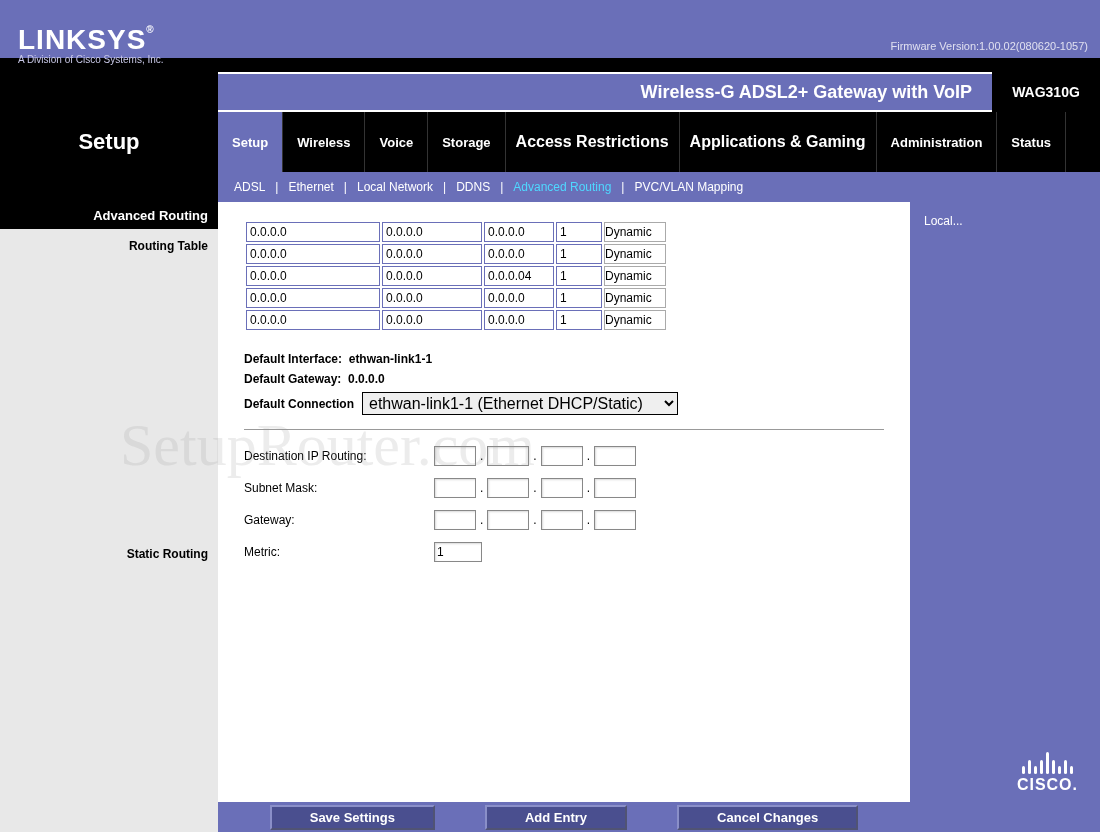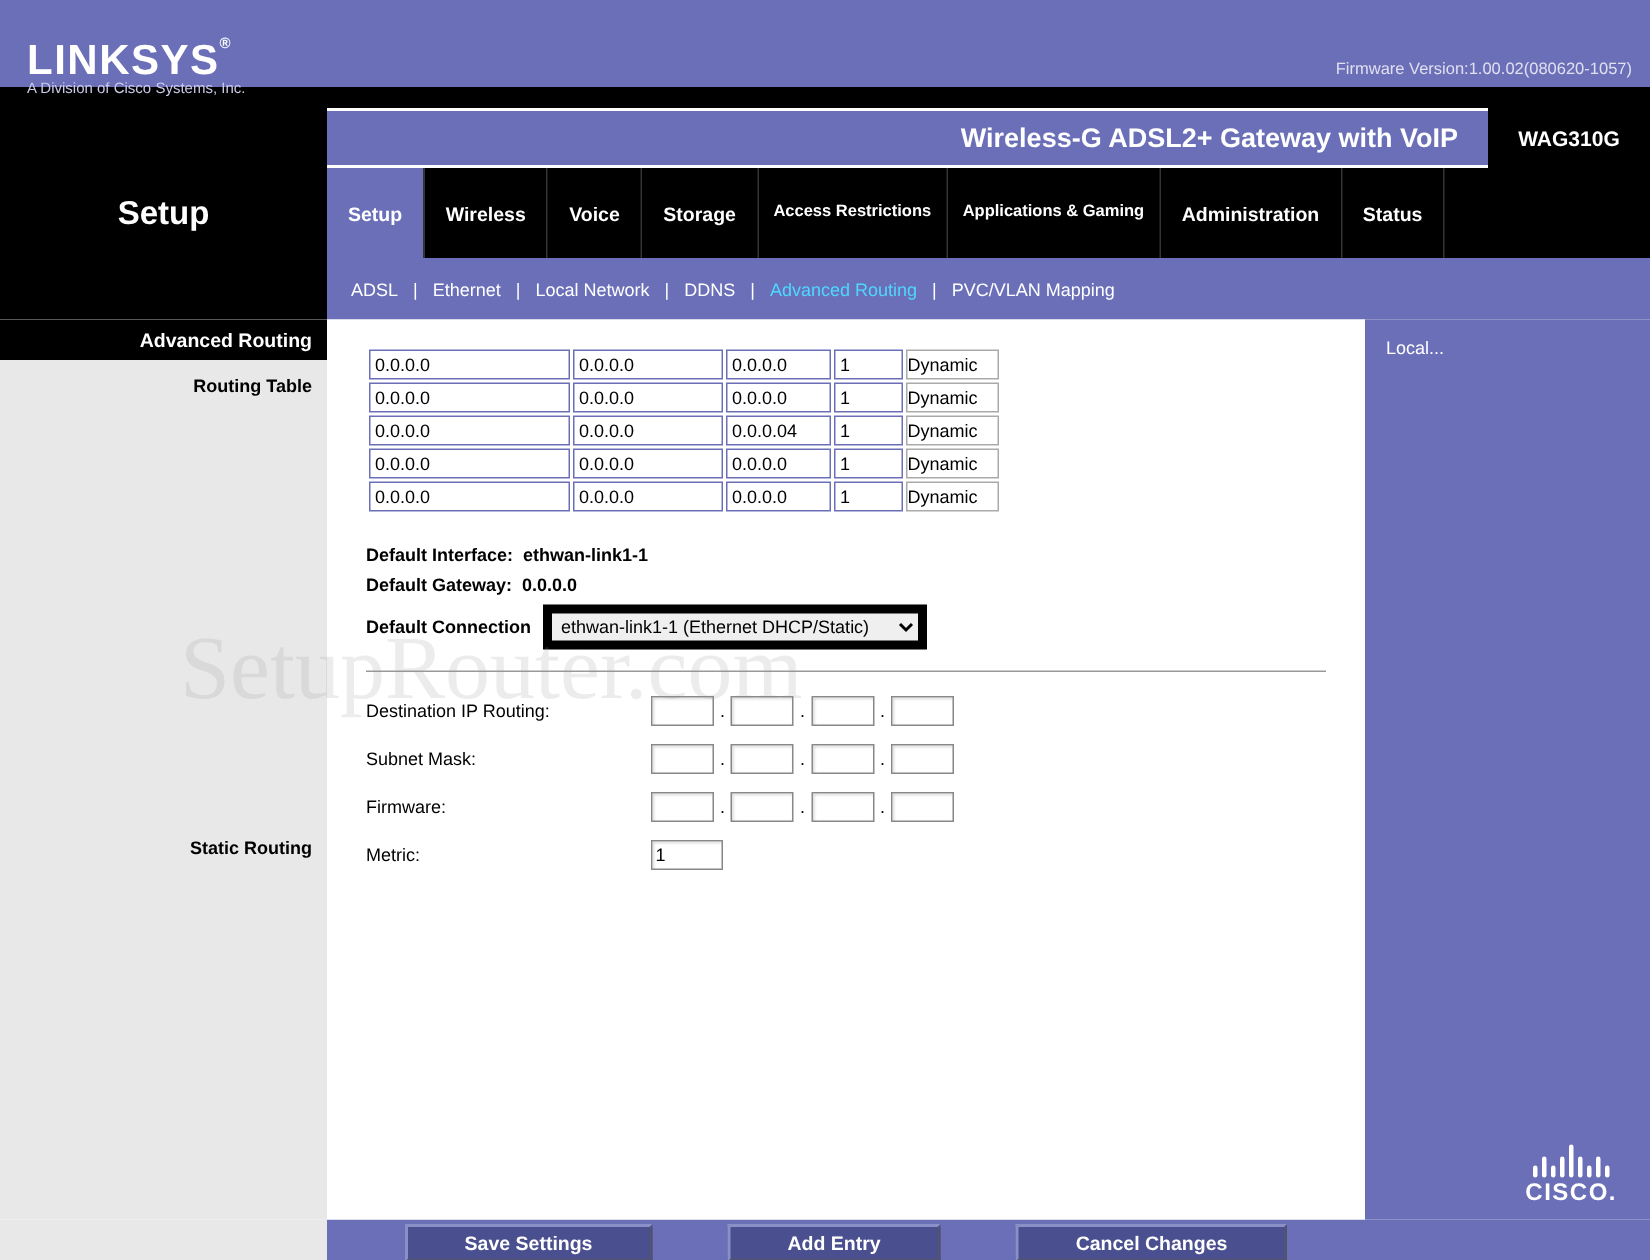--- a/index.html
+++ b/index.html
@@ -17,24 +17,24 @@
 .title-row { display: flex; height: 40px; }
 .title-left { width: 218px; background: #000; }
 .title-mid { flex: 1; background: #6a6fb8; color: #fff; font-size: 18px; font-weight: bold; display: flex; align-items: center; justify-content: flex-end; padding-right: 20px; border: 2px solid #fff; border-left: none; border-right: none; }
 .title-model { width: 108px; background: #000; color: #fff; font-size: 14px; font-weight: bold; display: flex; align-items: center; justify-content: center; }
 
 .nav-row { display: flex; height: 60px; }
 .nav-left { width: 218px; background: #000; color: #fff; font-size: 22px; font-weight: bold; display: flex; align-items: center; justify-content: center; }
 .nav-tabs { flex: 1; display: flex; background: #000; color: #fff; }
 .nav-tab { padding: 0 14px; display: flex; align-items: center; justify-content: center; text-align: center; font-size: 13px; font-weight: bold; cursor: pointer; border-right: 1px solid #333; }
 .nav-tab.active { background: #6a6fb8; }
-.nav-tab.narrow { padding: 0 10px; font-size: 11px; }
+.nav-tab.narrow { padding: 0 10px; font-size: 16px; }
 .nav-tab.multi { line-height: 1.2; }
 
-.subnav-row { display: flex; height: 41px; }
+.subnav-row { display: flex; height: 30px; }
 .subnav-left { width: 218px; background: #000; }
 .subnav-mid { flex: 1; background: #6a6fb8; color: #fff; display: flex; align-items: center; padding-left: 12px; font-size: 12px; }
 .subnav-item { color: #fff; cursor: pointer; padding: 0 4px; }
 .subnav-item.active { color: #4fd8ff; }
 .subnav-sep { color: #fff; padding: 0 6px; }
 
 .content-row { display: flex; min-height: 600px; }
 .sidebar { width: 218px; background: #e8e8e8; }
 .side-title-dark { background: #000; color: #fff; font-weight: bold; font-size: 13px; text-align: right; padding: 6px 10px; }
 .side-title { color: #000; font-weight: bold; font-size: 12px; text-align: right; padding: 10px 10px 4px; }
@@ -49,21 +49,21 @@
 .col-ip { width: 134px; }
 .col-mask { width: 100px; }
 .col-gw { width: 70px; }
 .col-metric { width: 46px; }
 .action-cell { border: 1px solid #aaa; padding: 2px 0; background: #fff; display: inline-block; width: 62px; }
 
 .defaults { margin-top: 20px; font-size: 12px; }
 .defaults-row { margin-bottom: 6px; font-weight: bold; }
 .defaults-row span { font-weight: normal; }
 .defaults-row.sel { display: flex; align-items: center; gap: 8px; }
-.defaults-row select { font-size: 12px; padding: 1px 2px; border: 6px solid #000000; width: 256px; }
+.defaults-row select { font-size: 16px; padding: 1px 2px; border: 1px solid #000000; width: 316px; }
 
 hr.sep { margin: 14px 0 0; border: none; border-top: 1px solid #999; }
 
 .static-form { margin-top: 16px; font-size: 12px; }
 .static-row { display: flex; align-items: center; margin-bottom: 12px; }
 .static-label { width: 190px; }
 .ip-group input { width: 42px; border: 1px solid #888; padding: 2px; font-size: 12px; text-align: left; box-shadow: inset 1px 1px 2px rgba(0,0,0,.15); }
 .ip-dot { padding: 0 4px; }
 .metric-input { width: 48px; border: 1px solid #888; padding: 2px; font-size: 12px; box-shadow: inset 1px 1px 2px rgba(0,0,0,.15); }
 
@@ -204,21 +204,21 @@
           <input type="text" style=""><span class="ip-dot">.</span><input type="text" style=""><span class="ip-dot">.</span><input type="text" style=""><span class="ip-dot">.</span><input type="text" style="">
         </div>
       </div>
       <div class="static-row">
         <div class="static-label">Subnet Mask:</div>
         <div class="ip-group">
           <input type="text" style=""><span class="ip-dot">.</span><input type="text" style=""><span class="ip-dot">.</span><input type="text" style=""><span class="ip-dot">.</span><input type="text" style="">
         </div>
       </div>
       <div class="static-row">
-        <div class="static-label">Firmware:</div>
+        <div class="static-label">Gateway:</div>
         <div class="ip-group">
           <input type="text" style=""><span class="ip-dot">.</span><input type="text" style=""><span class="ip-dot">.</span><input type="text" style=""><span class="ip-dot">.</span><input type="text" style="">
         </div>
       </div>
       <div class="static-row">
         <div class="static-label">Metric:</div>
         <input type="text" class="metric-input" value="1" style="">
       </div>
     </div>
   </div>

